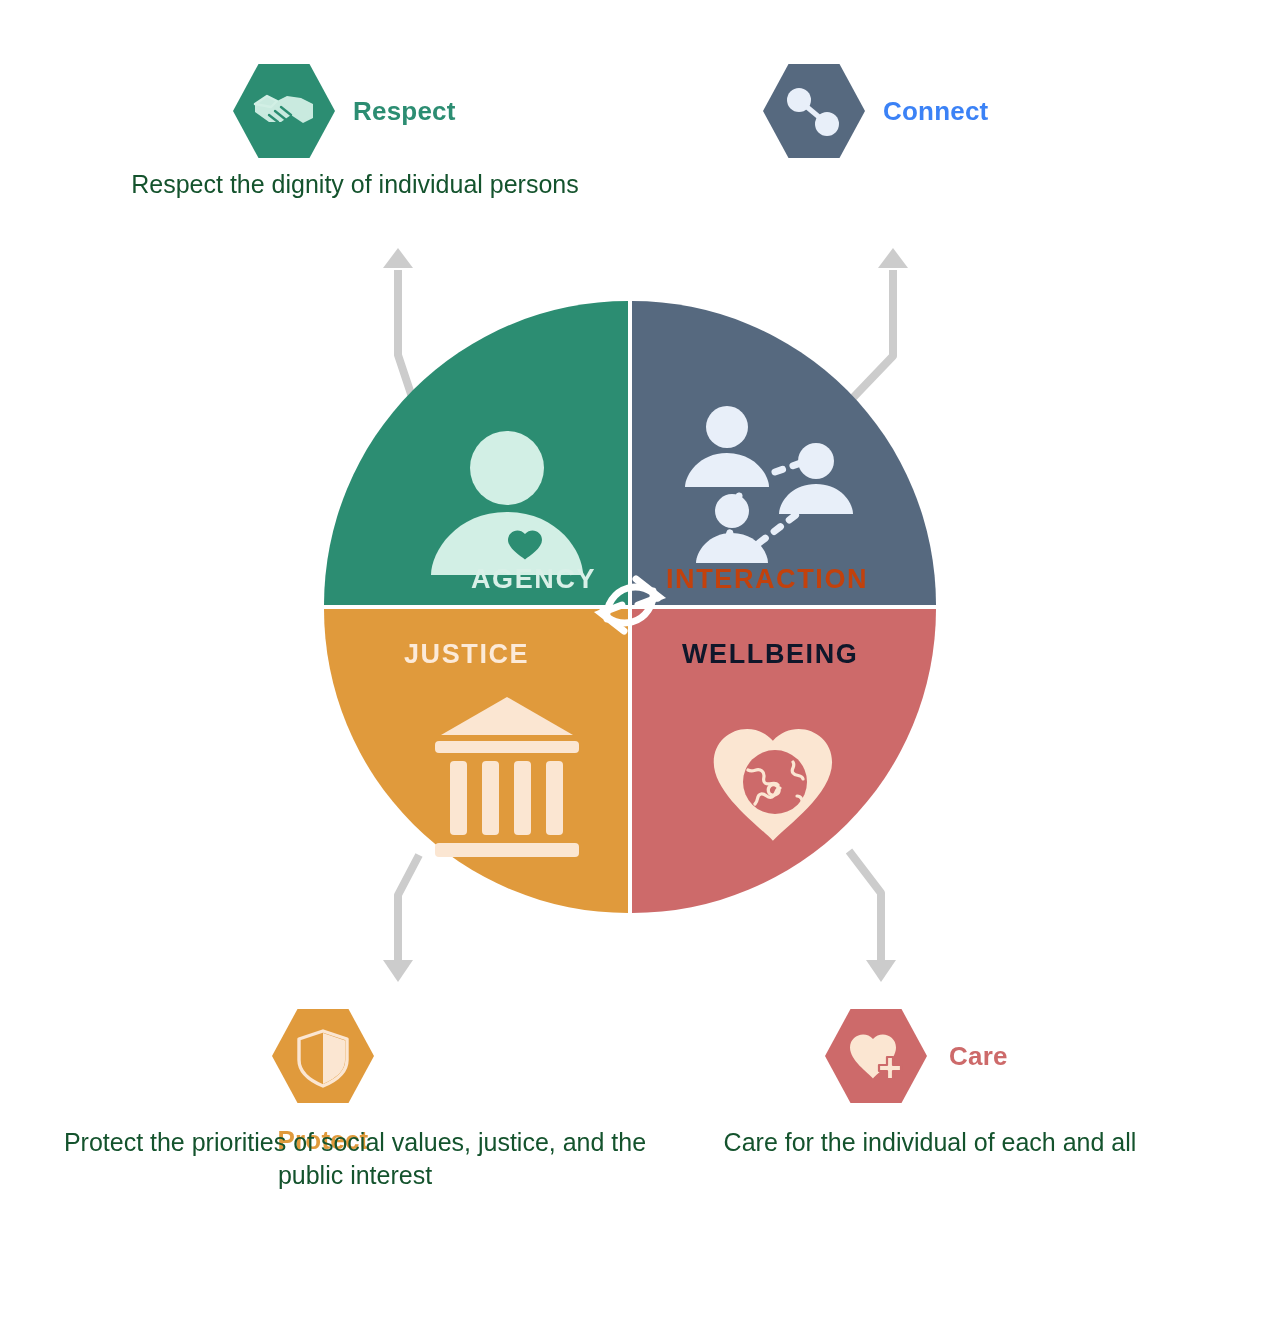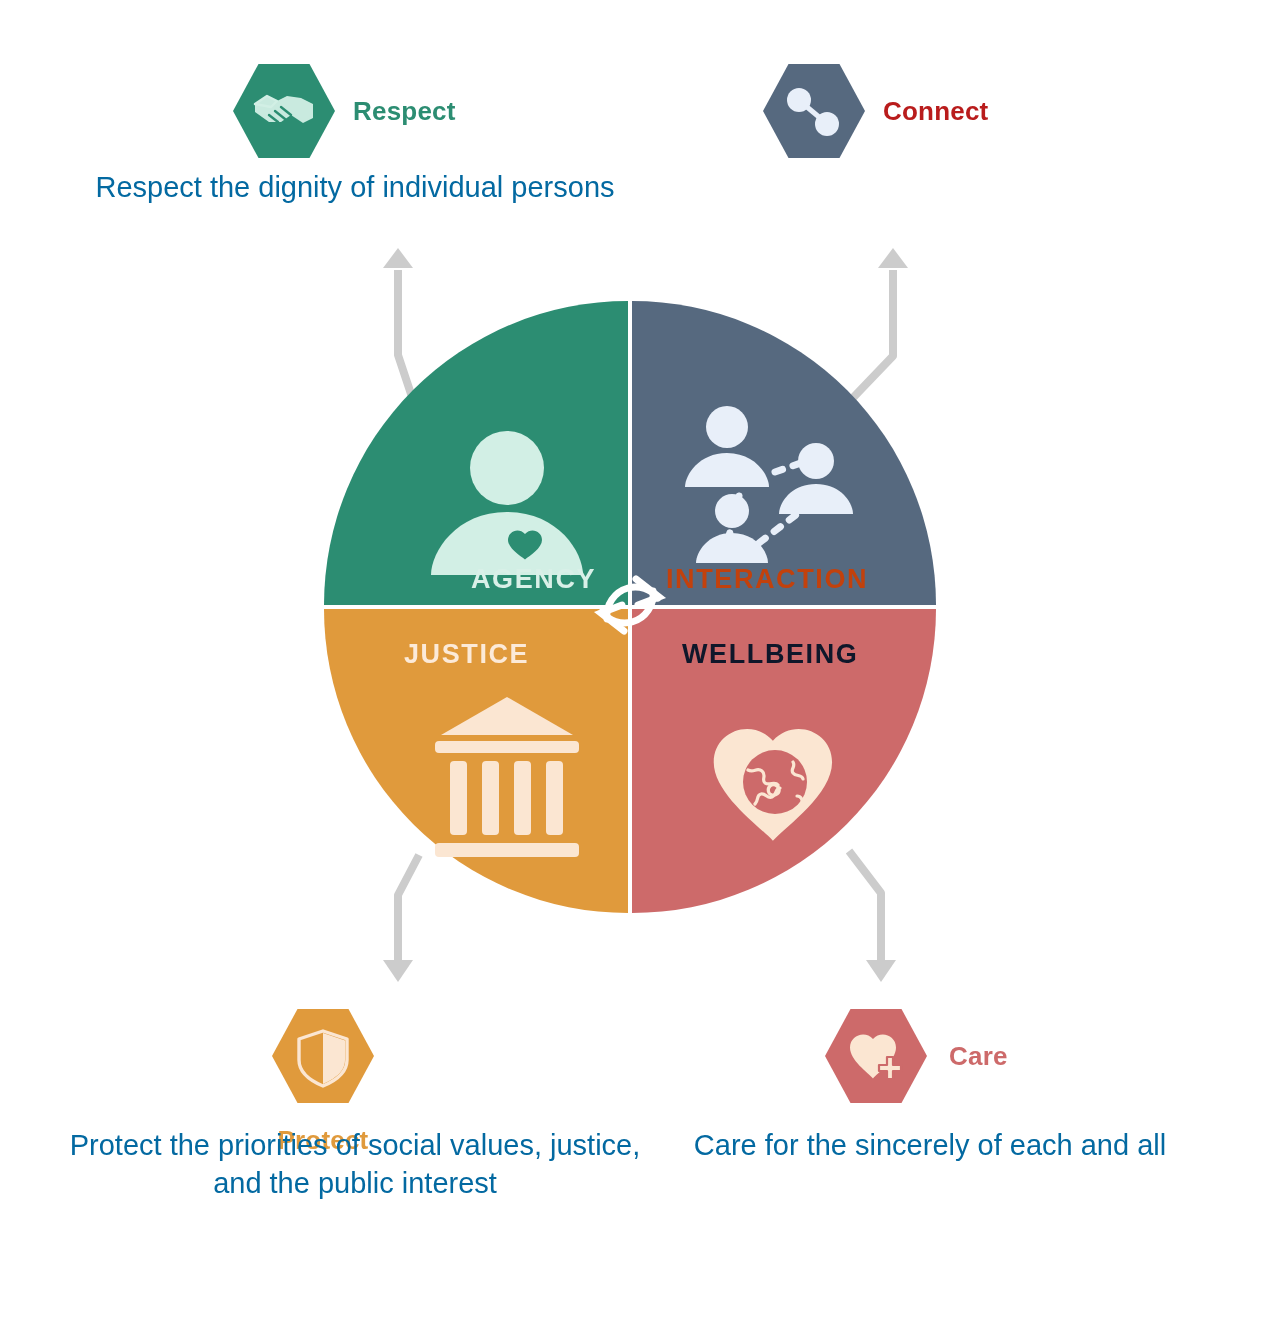--- a/index.html
+++ b/index.html
@@ -40,23 +40,23 @@
   .badge-label {
     font-size: 26px;
     font-weight: bold;
     white-space: nowrap;
     letter-spacing: 0.2px;
   }
 
   .desc {
     position: absolute;
     text-align: center;
-    font-size: 29px;
+    font-size: 25px;
     line-height: 1.32;
-    color: #0369a1;
+    color: #14532d;
   }
 
   
   #badge-respect  { left: 233px; top: 60px; }
   #badge-connect  { left: 763px; top: 60px; }
   #badge-protect  { left: 272px; top: 1005px; flex-direction: column; }
   #badge-care     { left: 825px; top: 1005px; gap: 22px; }
 
   #desc-respect { left: 75px;  top: 168px; width: 560px; }
   #desc-connect { left: 615px; top: 168px; width: 610px; }
@@ -211,21 +211,21 @@
     <div class="hex">
       <svg viewBox="0 0 102 102" width="102" height="102">
         <polygon points="25.5,4 76.5,4 102,51 76.5,98 25.5,98 0,51" fill="#56697f"></polygon>
         <g>
           <line x1="38" y1="42" x2="62" y2="62" stroke="#e8eff9" stroke-width="5" stroke-linecap="round"></line>
           <circle cx="36" cy="40" r="12" fill="#e8eff9"></circle>
           <circle cx="64" cy="64" r="12" fill="#e8eff9"></circle>
         </g>
       </svg>
     </div>
-    <span class="badge-label" style="color:#b91c1c">Connect</span>
+    <span class="badge-label" style="color:#3b82f6">Connect</span>
   </div>
 
   <div class="badge" id="badge-protect">
     <div class="hex">
       <svg viewBox="0 0 102 102" width="102" height="102">
         <polygon points="25.5,4 76.5,4 102,51 76.5,98 25.5,98 0,51" fill="#e09a3c"></polygon>
         <g>
           <path d="M 51 26 L 75 34 L 75 55 C 75 68 63 76 51 81 C 39 76 27 68 27 55 L 27 34 Z" fill="none" stroke="#fbe6d2" stroke-width="3.4" stroke-linejoin="round"></path>
           <path d="M 51 28 L 73 35.5 L 73 55 C 73 67 62 74 51 79 Z" fill="#fbe6d2"></path>
         </g>
@@ -242,15 +242,15 @@
         <g>
           <path d="M 48 34 c -8 -9 -23 -3.5 -23 8.5 c 0 13 18 25 23 31 c 5 -6 23 -18 23 -31 c 0 -12 -15 -17.5 -23 -8.5 Z" fill="#fbe6d2"></path>
           <path d="M 65 54 l 0 18 M 56 63 l 18 0" stroke="#fbe6d2" stroke-width="7" stroke-linecap="butt"></path>
           <path d="M 65 54 l 0 18 M 56 63 l 18 0" stroke="#cd6a6a" stroke-width="2.6" stroke-linecap="butt" opacity="0"></path>
           <path d="M 62 52 l 6 0 l 0 8 l 8 0 l 0 6 l -8 0 l 0 8 l -6 0 l 0 -8 l -8 0 l 0 -6 l 8 0 Z" fill="#fbe6d2" stroke="#cd6a6a" stroke-width="2.2" stroke-linejoin="round"></path>
         </g>
       </svg>
     </div>
     <span class="badge-label" style="color:#cd6a6a">Care</span>
   </div>
-  <div class="desc" id="desc-care">Care for the sincerely of each and all</div>
+  <div class="desc" id="desc-care">Care for the individual of each and all</div>
 
 </div>
 
 </body></html>

